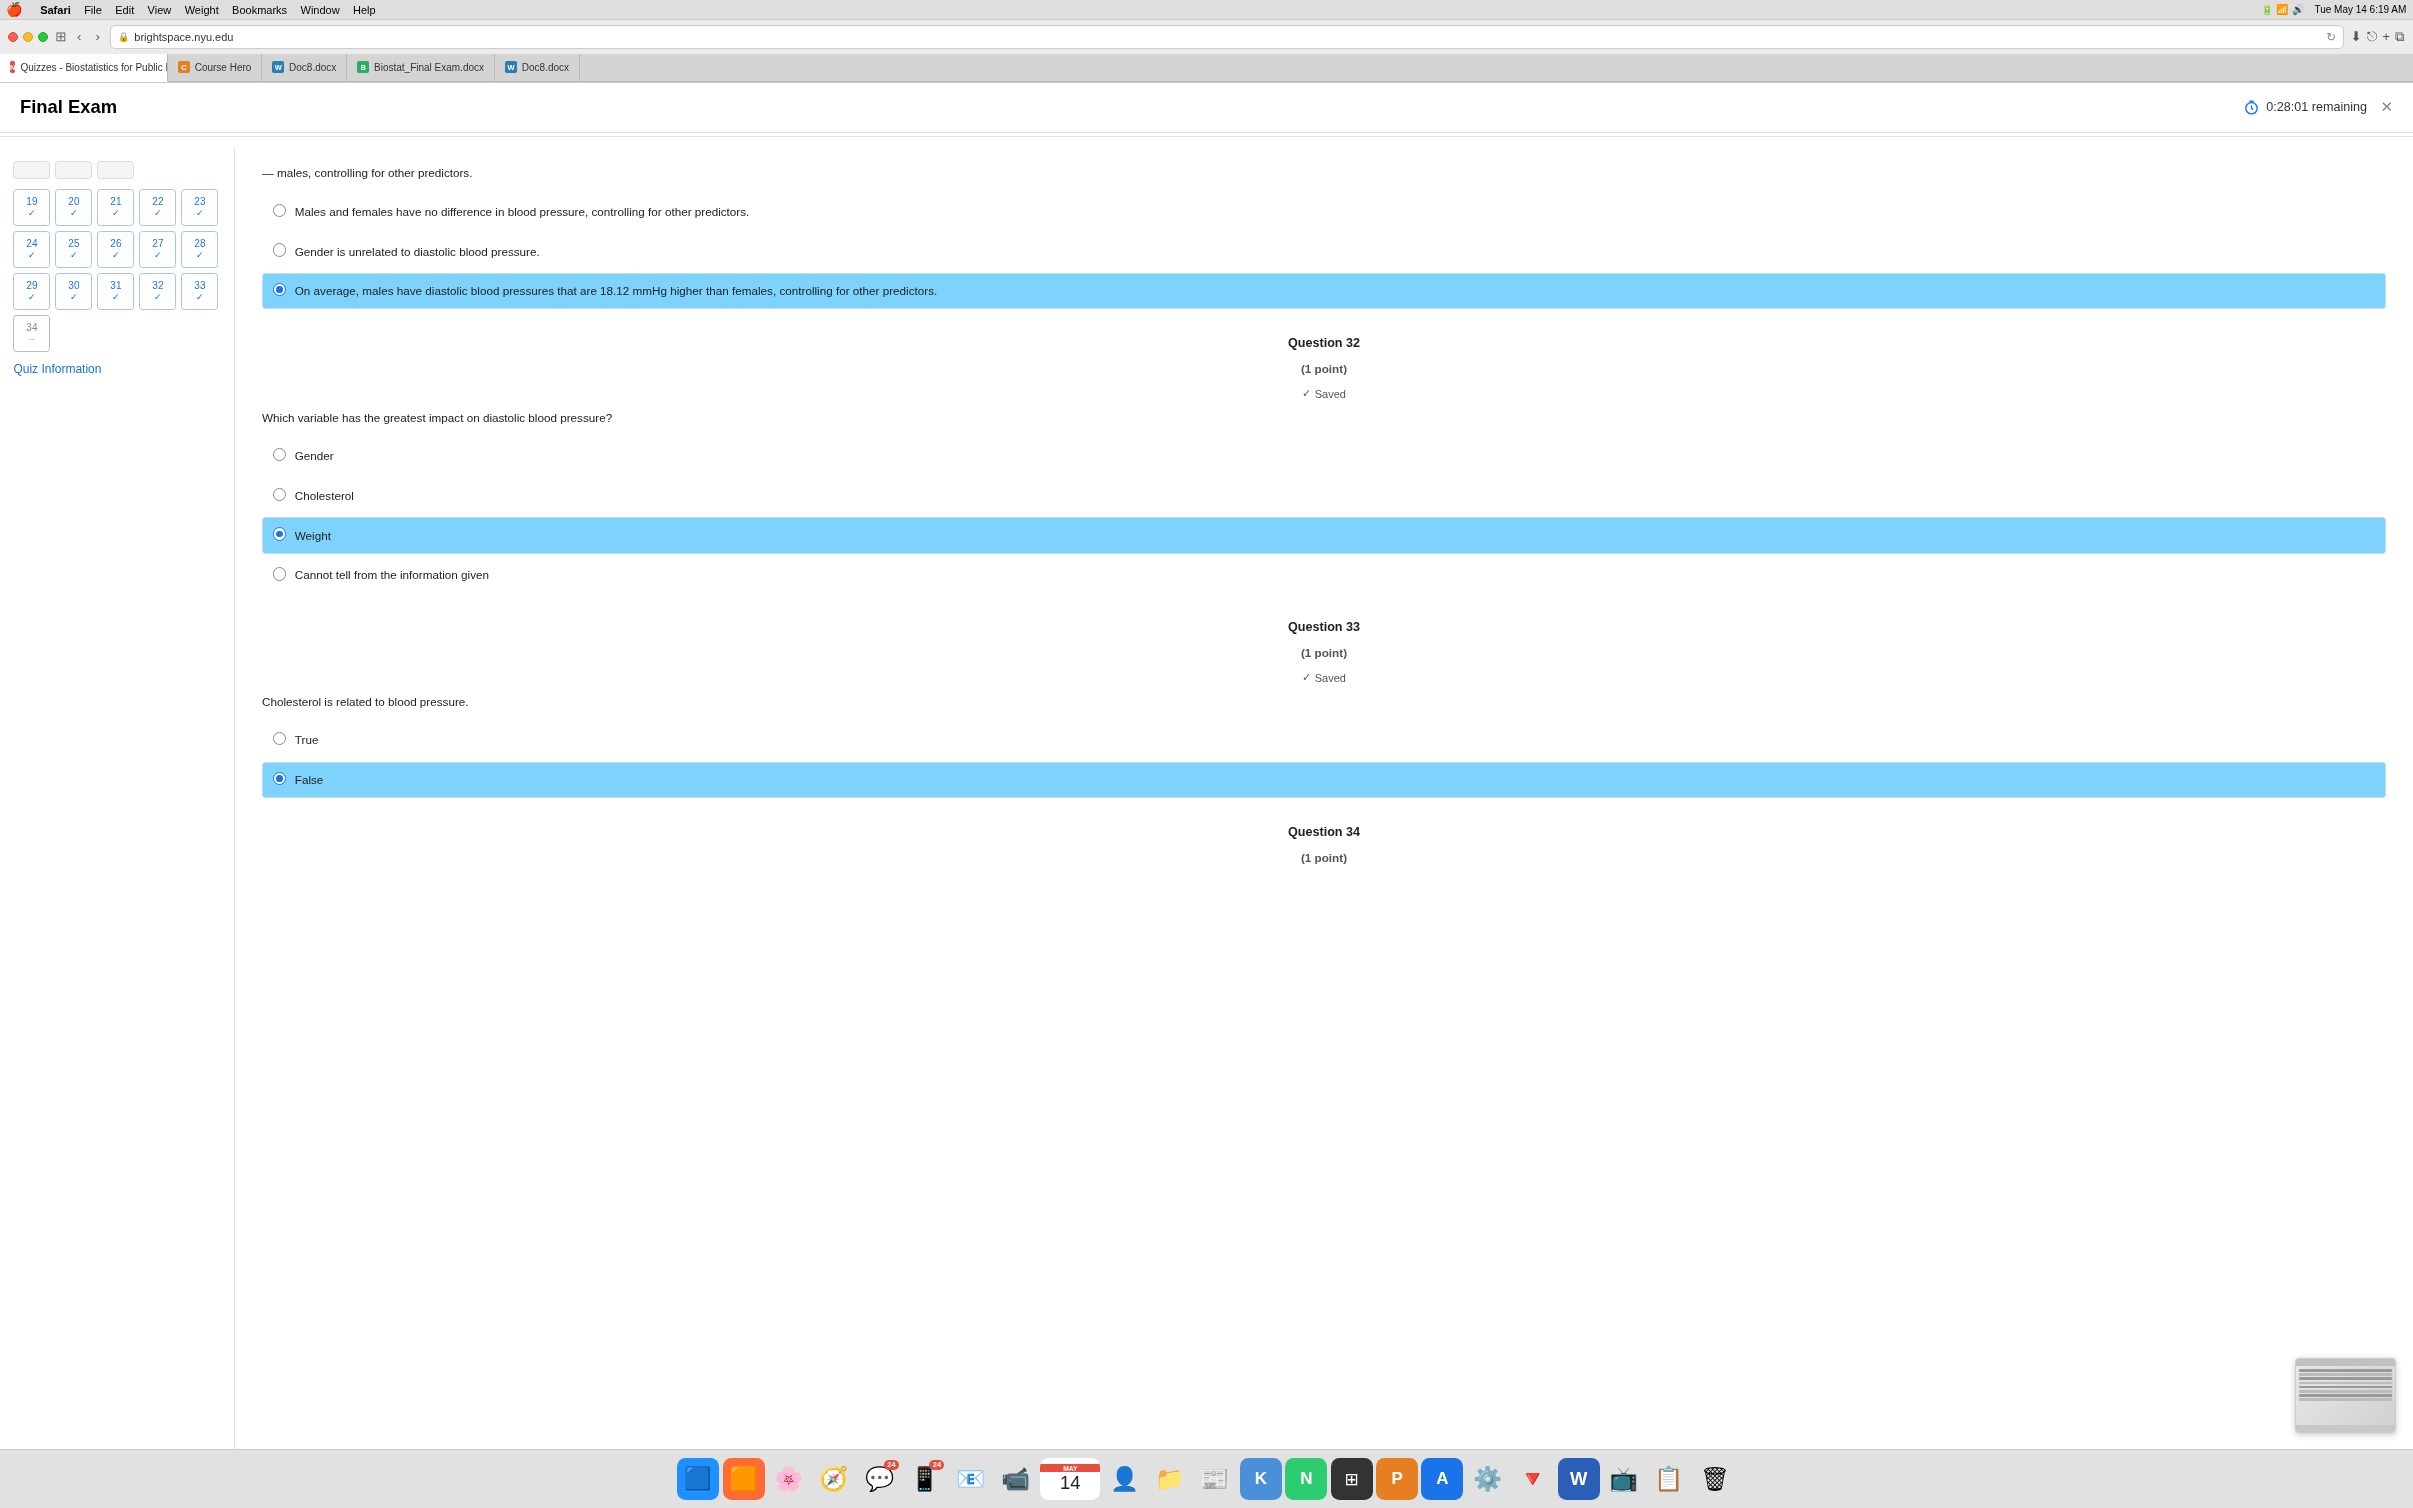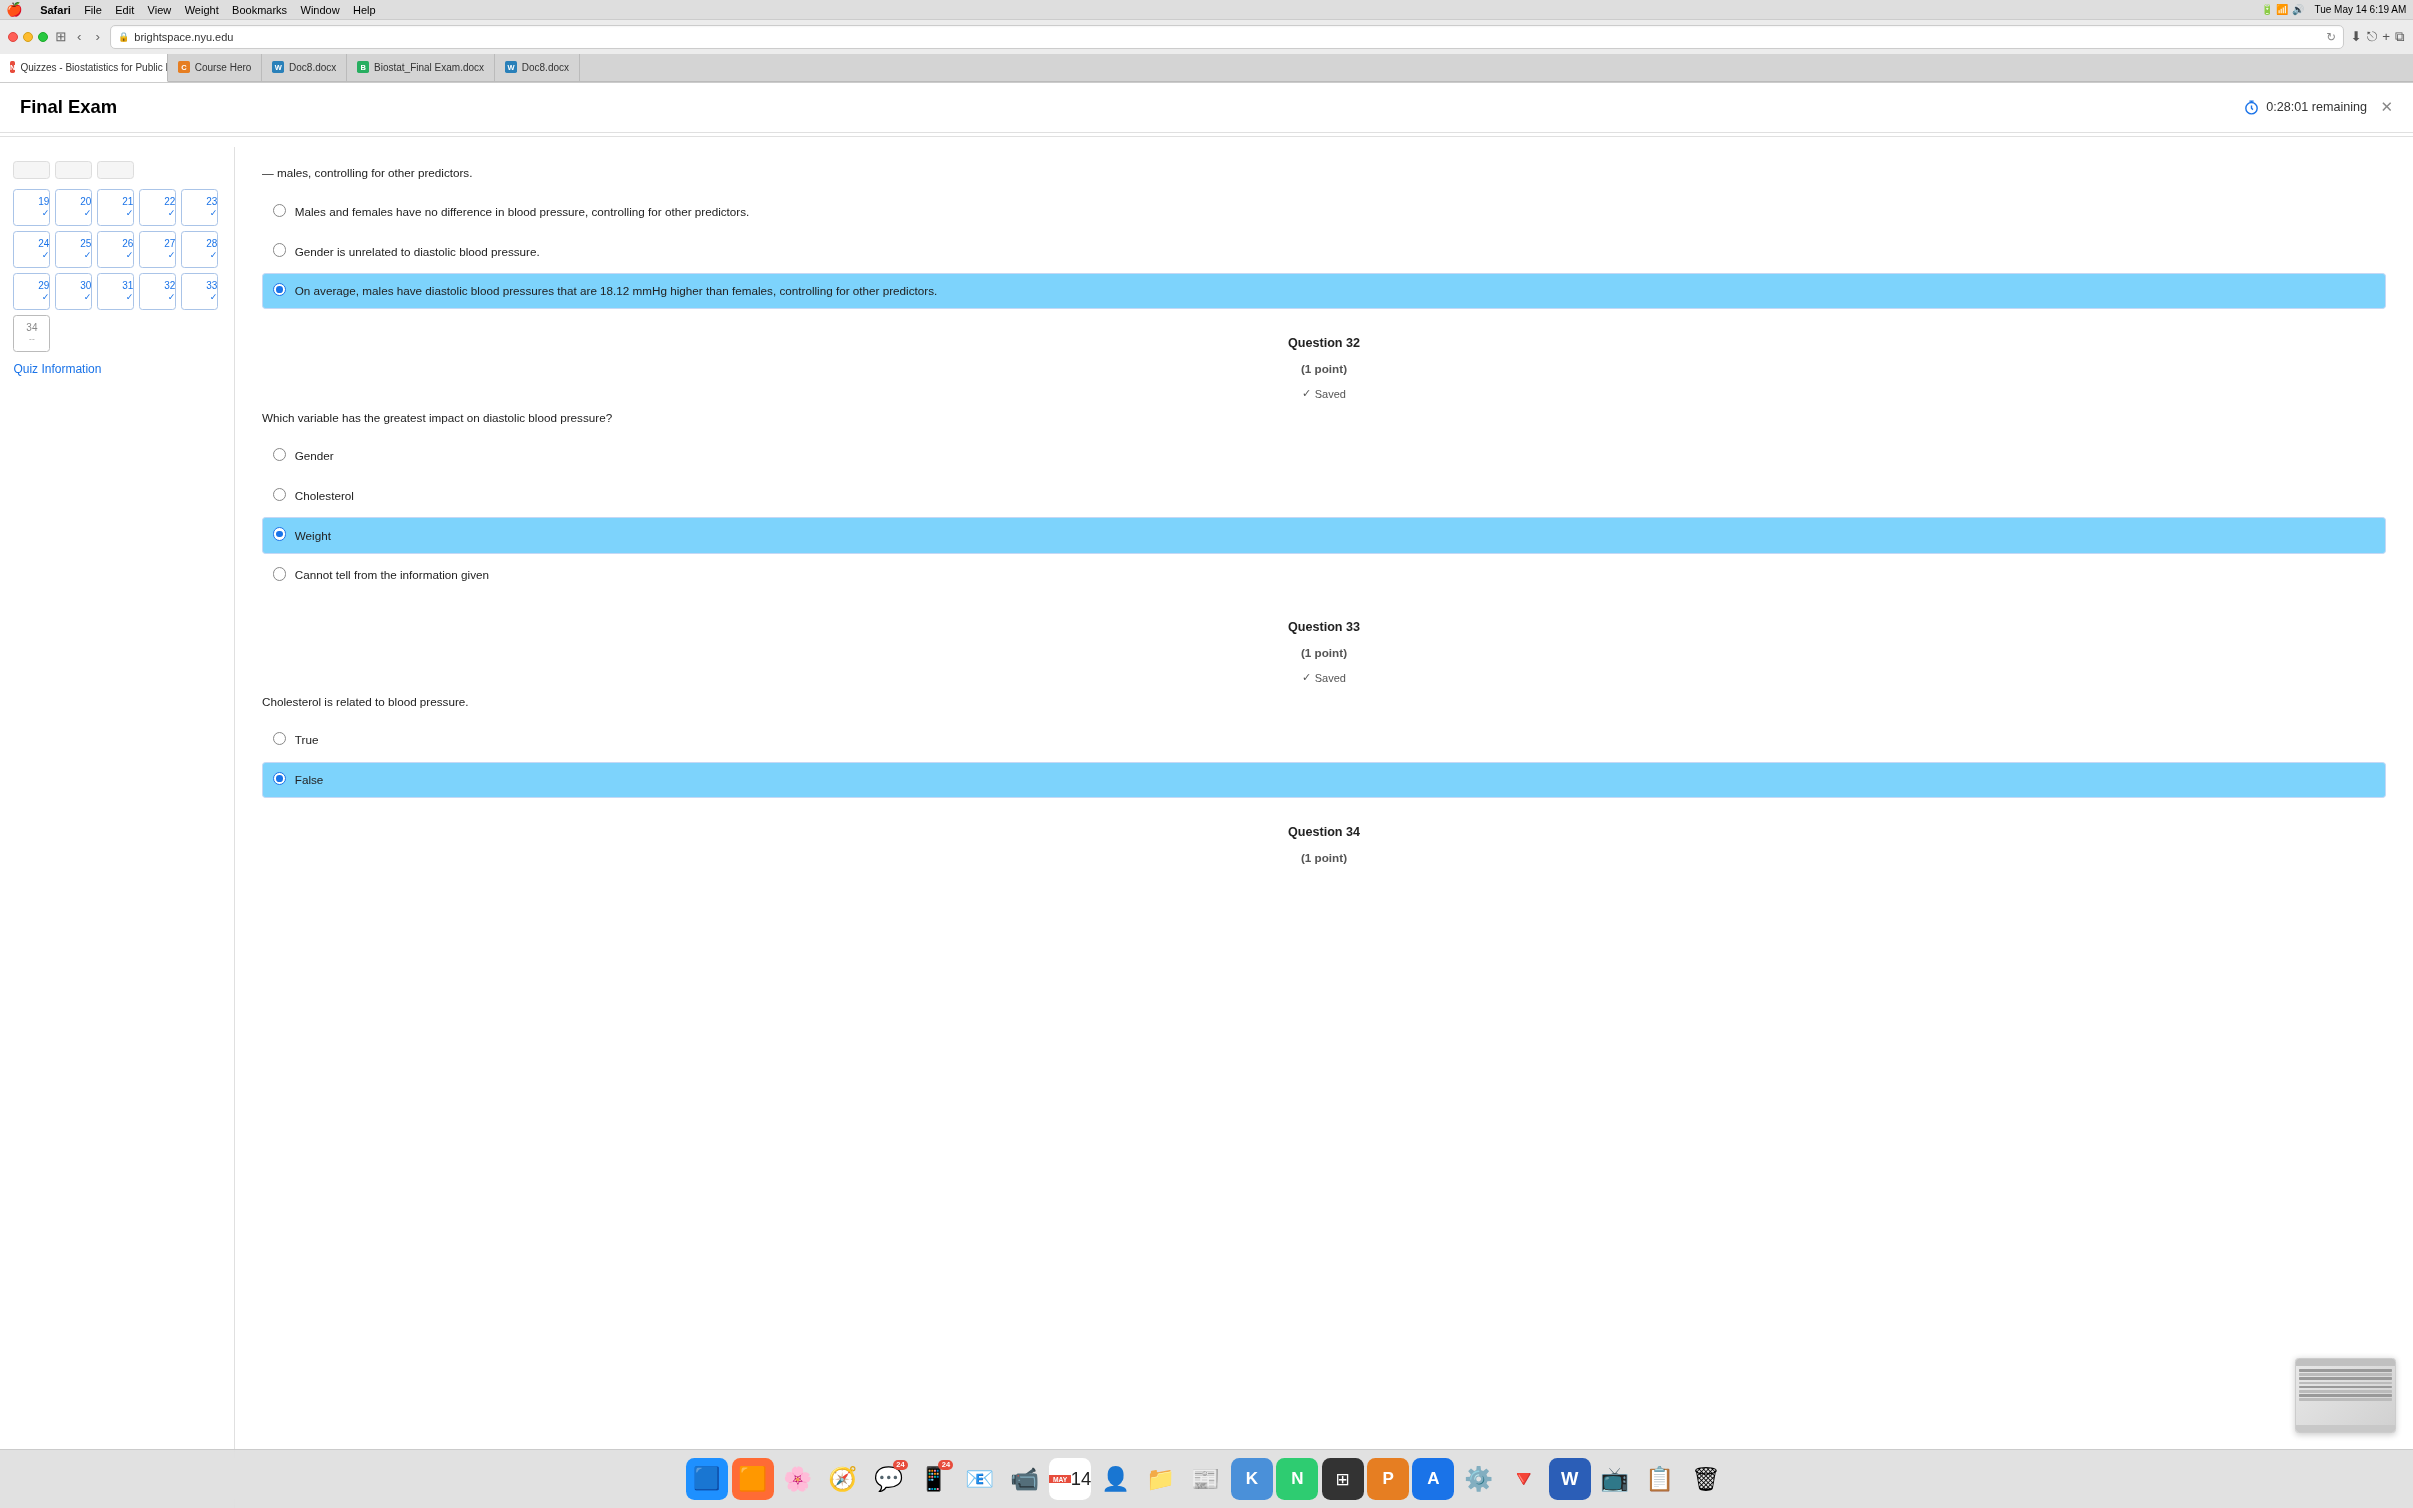--- a/index.html
+++ b/index.html
@@ -142,21 +142,21 @@
       background: white;
       display: flex;
       flex-direction: column;
       align-items: center;
       justify-content: center;
       cursor: pointer;
       font-size: 10px;
       color: #333;
       line-height: 1.2;
     }
-    .q-btn.answered { color: #1a73e8; border-color: #aac4e8; align-items: flex-end; }
+    .q-btn.answered { color: #1a73e8; border-color: #aac4e8; }
     .q-btn.answered .q-check { color: #1a73e8; }
     .q-btn.unanswered { color: #888; }
     .q-btn.unanswered .q-dash { color: #aaa; font-size: 8.4px; }
     .q-num { font-size: 10px; font-weight: 500; }
     .q-check { font-size: 9.2px; }
     .q-dash { font-size: 8.4px; color: #aaa; }
 
     .quiz-info-link {
       color: #1a73e8;
       font-size: 12px;
@@ -340,26 +340,26 @@
       background: #e74c3c;
       color: white;
       font-size: 7.5px;
       font-weight: bold;
       border-radius: 6.7px;
       padding: 0.8px 3.4px;
       min-width: 11.7px;
       text-align: center;
     }
     .dock-date-item {
-      width: 42px;
+      width: 60px;
       height: 42px;
       border-radius: 8.4px;
       background: white;
       display: flex;
-      flex-direction: row;
+      flex-direction: column;
       align-items: center;
       justify-content: center;
       cursor: pointer;
       overflow: hidden;
     }
     .dock-date-month { font-size: 6.7px; color: #e74c3c; font-weight: 600; text-transform: uppercase; background: #e74c3c; color: white; width: 100%; text-align: center; padding: 0.8px 0; }
     .dock-date-day { font-size: 18.4px; font-weight: 300; color: #222; }
 
     
     .partial-questions {

